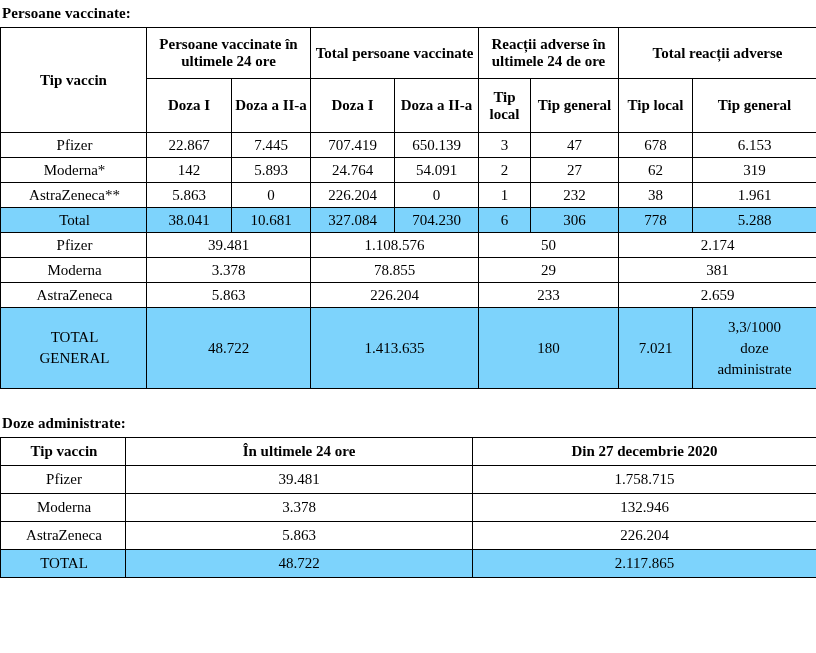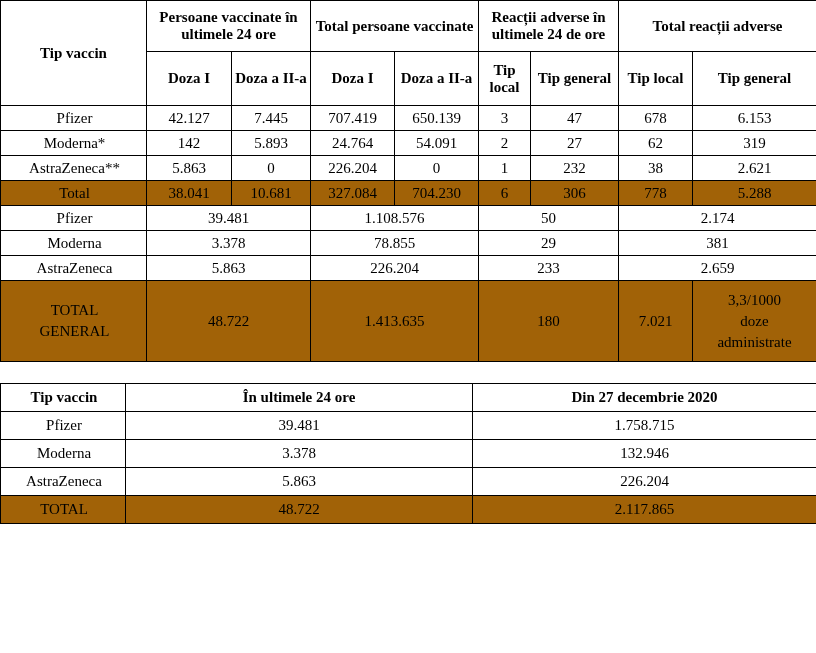--- a/index.html
+++ b/index.html
@@ -50,21 +50,21 @@
     line-height: 18px;
     font-weight: bold;
   }
   .rowlabel {
     text-align: center;
     font-weight: bold;
     padding-left: 5px !important;
     white-space: nowrap;
   }
   .shade {
-    background: #a16207;
+    background: #7dd3fc;
   }
   .bold {
     font-weight: bold;
   }
   .sub-hdr {
     font-size: 15px;
     line-height: 17px;
     font-weight: bold;
   }
   .t1-row-data td { height: 24px; }
@@ -73,20 +73,21 @@
   .tg td { height: 80px; vertical-align: middle; }
   .tg .multi {
     line-height: 21px;
   }
 </style>
 </head>
 <body>
 
 <div class="page">
 
+  <div class="section-title">Persoane vaccinate:</div>
 
   <table class="grid">
     <colgroup>
       <col style="width:146px">
         <col style="width:85px">
         <col style="width:79px">
       <col style="width:84px">
         <col style="width:84px">
         <col style="width:52px">
       <col style="width:88px">
@@ -108,21 +109,21 @@
         <th class="sub-hdr">Doza a II-a</th>
         <th class="sub-hdr">Tip local</th>
         <th class="sub-hdr">Tip general</th>
         <th class="sub-hdr">Tip local</th>
         <th class="sub-hdr">Tip general</th>
       </tr>
     </thead>
     <tbody>
       <tr class="t1-row-data">
         <td class="rowlabel">Pfizer</td>
-        <td>42.127</td>
+        <td>22.867</td>
         <td>7.445</td>
         <td>707.419</td>
         <td>650.139</td>
         <td>3</td>
         <td>47</td>
         <td>678</td>
         <td>6.153</td>
       </tr>
       <tr class="t1-row-data">
         <td class="rowlabel">Moderna*</td>
@@ -137,21 +138,21 @@
       </tr>
       <tr class="t1-row-data">
         <td class="rowlabel">AstraZeneca**</td>
         <td>5.863</td>
         <td>0</td>
         <td>226.204</td>
         <td>0</td>
         <td>1</td>
         <td>232</td>
         <td>38</td>
-        <td>2.621</td>
+        <td>1.961</td>
       </tr>
       <tr class="t1-row-data shade bold">
         <td class="rowlabel shade">Total</td>
         <td class="shade bold">38.041</td>
         <td class="shade bold">10.681</td>
         <td class="shade bold">327.084</td>
         <td class="shade bold">704.230</td>
         <td class="shade bold">6</td>
         <td class="shade bold">306</td>
         <td class="shade bold">778</td>
@@ -193,20 +194,21 @@
           <span>3,3/1000</span><br>
           <span>doze</span><br>
           <span>administrate</span>
         </td>
       </tr>
     </tbody>
   </table>
 
   <div class="gap"></div>
 
+  <div class="section-title">Doze administrate:</div>
 
   <table class="grid t2">
     <colgroup>
       <col style="width:125px">
         <col style="width:347px">
         <col style="width:344px">
     </colgroup>
     <thead>
       <tr>
         <th class="rowlabel">Tip vaccin</th>

